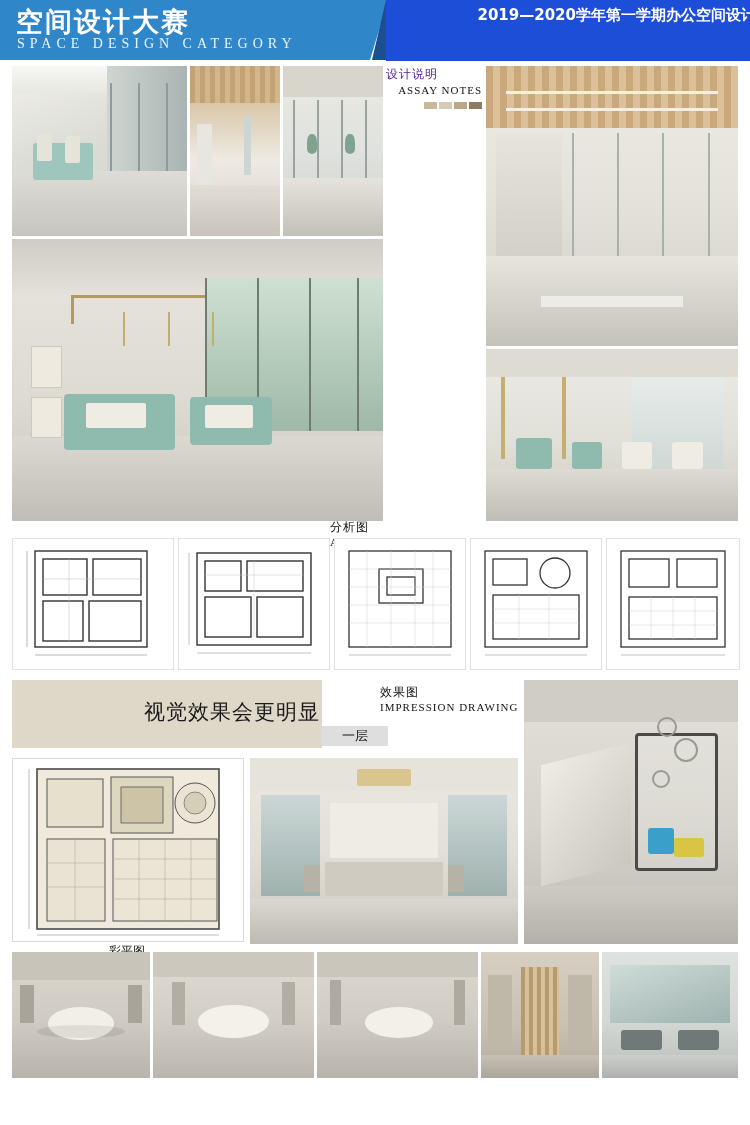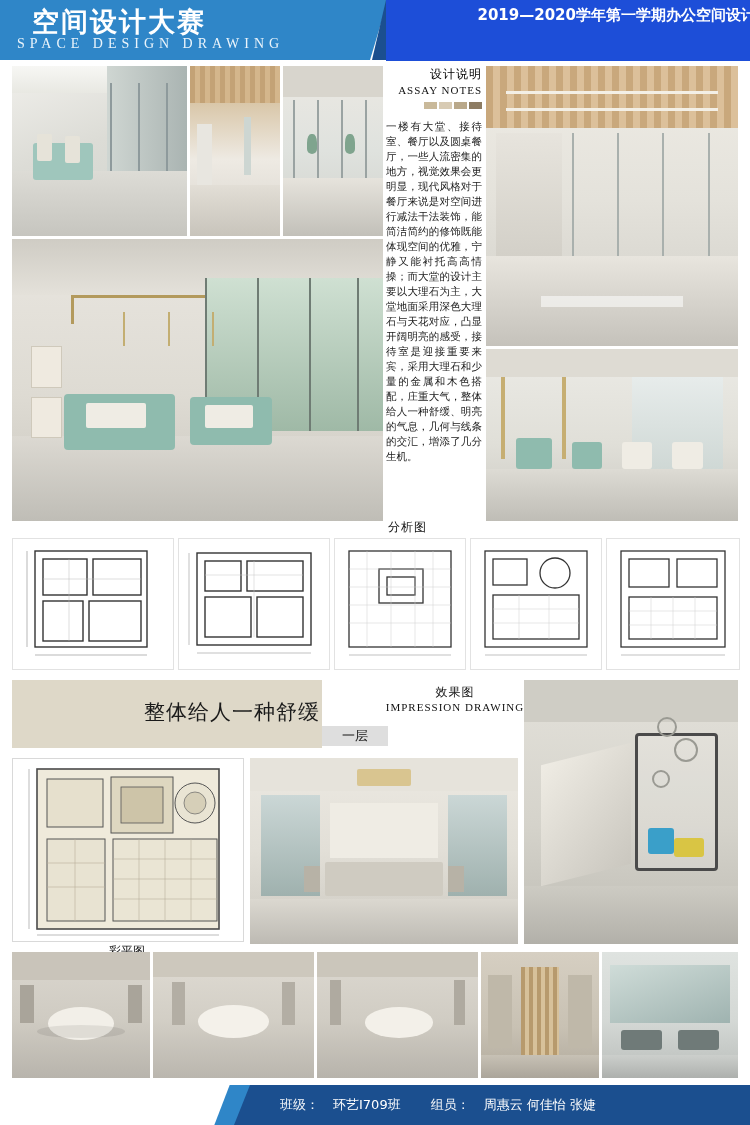--- a/index.html
+++ b/index.html
@@ -45,21 +45,20 @@
     border-right: 18px solid transparent;
   }
   .title-cn {
     position: absolute;
     left: 16px; top: 4px;
     font-size: 27px;
     font-weight: bold;
     color: #ffffff;
     letter-spacing: 2px;
     font-family: "DejaVu Sans", sans-serif;
-    margin-left: 16px;
   }
   .title-en {
     position: absolute;
     left: 17px; top: 36px;
     font-size: 14px;
     color: #eaf4fb;
     letter-spacing: 5px;
     font-family: "Liberation Serif", serif;
   }
   .header-right {
@@ -105,22 +104,21 @@
 
   
   .notes {
     position: absolute;
     left: 386px; top: 66px;
     width: 96px;
     height: 455px;
   }
   .notes-title-cn {
     font-size: 12px;
-    color: #000000;
-    text-align: right;
+    color: #4c1d95;
     font-family: "DejaVu Sans", sans-serif;
     letter-spacing: 1px;
   }
   .notes-title-en {
     font-size: 11px;
     color: #111;
     text-align: right;
     letter-spacing: 1px;
     font-family: "Liberation Serif", serif;
     margin-top: 1px;
@@ -137,21 +135,21 @@
     font-size: 10.5px;
     line-height: 15px;
     color: #1a1a1a;
     text-align: justify;
     font-family: "DejaVu Sans", sans-serif;
   }
 
   
   .sec-head {
     position: absolute;
-    text-align: center;
+    text-align: left;
   }
   .sec-cn {
     font-size: 12px;
     color: #111;
     font-family: "DejaVu Sans", sans-serif;
     letter-spacing: 1px;
   }
   .sec-en {
     font-size: 11px;
     color: #111;
@@ -281,21 +279,21 @@
   .streak { position:absolute; }
 </style>
 </head>
 <body>
 
 <div class="poster">
 
   <div class="header">
     <div class="header-left">
       <div class="title-cn">空间设计大赛</div>
-      <div class="title-en">SPACE  DESIGN  DRAWING</div>
+      <div class="title-en">SPACE  DESIGN  CATEGORY</div>
     </div>
     <div class="header-right">
       <div class="hdr-line1">2019—2020学年第一学期办公空间设计</div>
     </div>
   </div>
 
   <div class="img" style="left:12px; top:66px; width:175px; height:170px;">
     <div class="ph" style="background:linear-gradient(160deg,#f1f0ec 0%,#dcdcd6 45%,#cfd3cd 100%);">
       <div class="rm">
         <div class="ceil" style="background:linear-gradient(180deg,#f7f7f4,#e8e8e2);"></div>
@@ -359,21 +357,20 @@
 
   <div class="notes">
     <div class="notes-title-cn">设计说明</div>
     <div class="notes-title-en">ASSAY NOTES</div>
     <div class="notes-swatches">
       <div class="sw" style="background:#c9b99a"></div>
       <div class="sw" style="background:#d8cbb4"></div>
       <div class="sw" style="background:#b9a88a"></div>
       <div class="sw" style="background:#8d7c63"></div>
     </div>
-    <div class="notes-body">一楼有大堂、接待室、餐厅以及圆桌餐厅，一些人流密集的地方，视觉效果会更明显，现代风格对于餐厅来说是对空间进行减法干法装饰，能简洁简约的修饰既能体现空间的优雅，宁静又能衬托高高情操；而大堂的设计主要以大理石为主，大堂地面采用深色大理石与天花对应，凸显开阔明亮的感受，接待室是迎接重要来宾，采用大理石和少量的金属和木色搭配，庄重大气，整体给人一种舒缓、明亮的气息，几何与线条的交汇，增添了几分生机。</div>
   </div>
 
   <div class="img" style="left:486px; top:66px; width:252px; height:280px;">
     <div class="ph" style="background:linear-gradient(180deg,#efece5 0%,#e4e2db 48%,#cfcdc6 100%);">
       <div class="streak" style="left:0; top:0; right:0; height:22%; background:repeating-linear-gradient(90deg,#c9a87c 0 7px,#dcc09a 7px 14px);"></div>
       <div class="streak" style="left:8%; top:9%; width:84%; height:3px; background:#f3efe6;"></div>
       <div class="streak" style="left:8%; top:15%; width:84%; height:3px; background:#f3efe6;"></div>
       <div class="streak" style="left:4%; top:24%; width:26%; bottom:30%; background:linear-gradient(180deg,#e7e4dd,#d2cfc7);"></div>
       <div class="streak" style="left:34%; top:24%; width:2px; bottom:32%; background:#a9b0ad;"></div>
       <div class="streak" style="left:52%; top:24%; width:2px; bottom:32%; background:#a9b0ad;"></div>
@@ -500,21 +497,21 @@
           <line x1="22" y1="86" x2="110" y2="86"></line>
         <line x1="44" y1="58" x2="44" y2="100"></line>
           <line x1="66" y1="58" x2="66" y2="100"></line>
         <line x1="88" y1="58" x2="88" y2="100"></line>
       </g>
       <line x1="14" y1="116" x2="118" y2="116" stroke="#999" stroke-width="0.6"></line>
     </svg>
   </div>
 
   <div class="logo-band">
-    <div class="center-name">整体给人一种舒缓</div>
+    <div class="center-name">视觉效果会更明显</div>
   </div>
 
   <div class="floor-tag">
     <span>一层</span>
   </div>
 
   <div class="sec-head" style="left:380px; top:684px; width:150px;">
     <div class="sec-cn">效果图</div>
     <div class="sec-en">IMPRESSION DRAWING</div>
   </div>
@@ -616,24 +613,14 @@
 
   <div class="img" style="left:602px; top:952px; width:136px; height:126px;">
     <div class="ph" style="background:linear-gradient(180deg,#dfe3e0 0%,#d4d8d5 55%,#b9bdba 100%);">
       <div class="streak" style="left:6%; top:10%; width:88%; height:46%; background:linear-gradient(160deg,#cfdcd8,#9fb3b0);"></div>
       <div class="streak" style="left:14%; top:62%; width:30%; height:16%; background:#6f7a78; border-radius:3px;"></div>
       <div class="streak" style="left:56%; top:62%; width:30%; height:16%; background:#6f7a78; border-radius:3px;"></div>
       <div class="streak" style="left:0; bottom:0; right:0; height:18%; background:linear-gradient(180deg,#cccfcc,#adb0ad);"></div>
     </div>
   </div>
 
-  <div class="footer">
-    <div class="footer-accent"></div>
-    <div class="footer-bar"></div>
-    <div class="footer-text">
-      <span class="lbl">班级：</span>
-      <span class="val">环艺I709班</span>
-      <span class="lbl">组员：</span>
-      <span class="val">周惠云   何佳怡   张婕</span>
-    </div>
-  </div>
 
 </div>
 
 </body></html>

